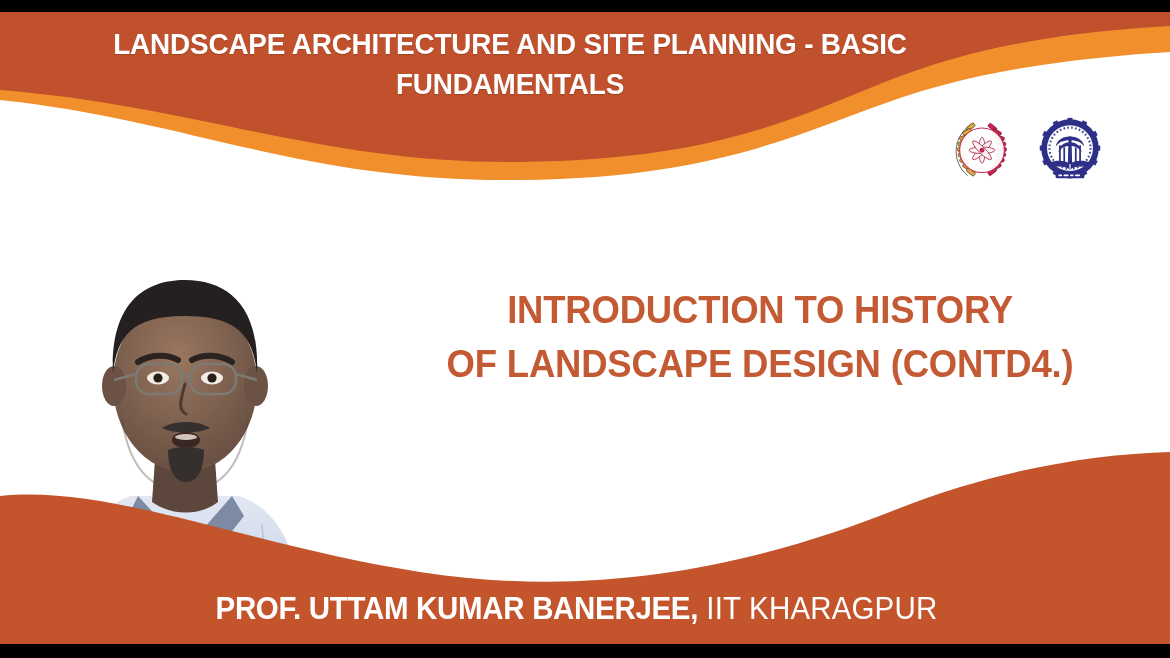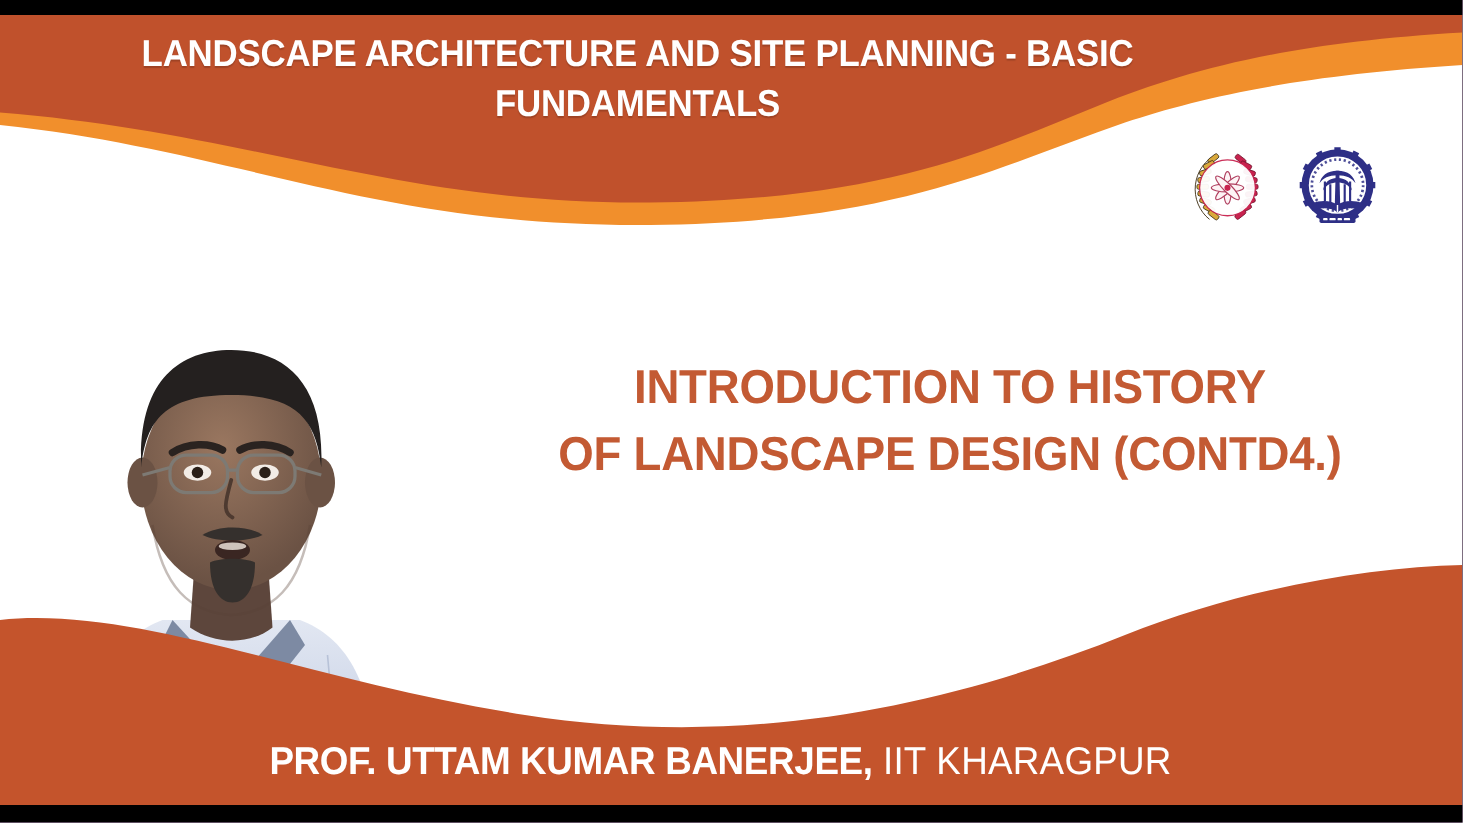--- a/index.html
+++ b/index.html
@@ -7,21 +7,21 @@
   html, body {
     width:1170px; height:658px;
     background:#000;
     font-family:"Liberation Sans", sans-serif;
     overflow:hidden;
   }
 
   #slide {
     position:relative;
     width:1170px; height:658px;
-    background:#f0abfc;
+    background:#84cc16;
     overflow:hidden;
   }
 
   
   .letterbox {
     position:absolute; left:0; width:1170px;
     background:#000000; z-index:40;
   }
   .letterbox.top    { top:0;    height:12px; }
   .letterbox.bottom { bottom:0; height:14px; }

